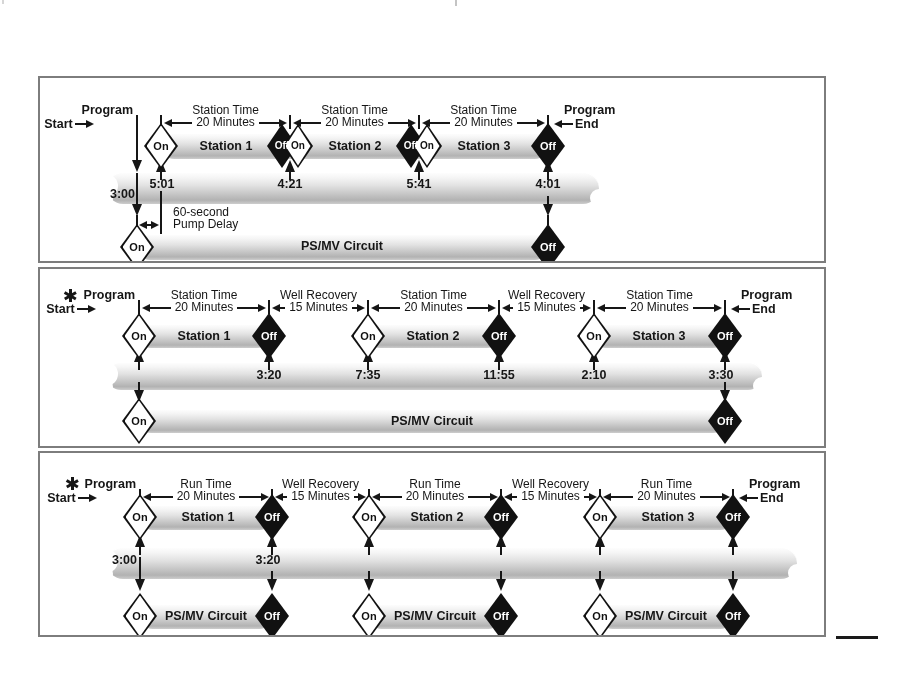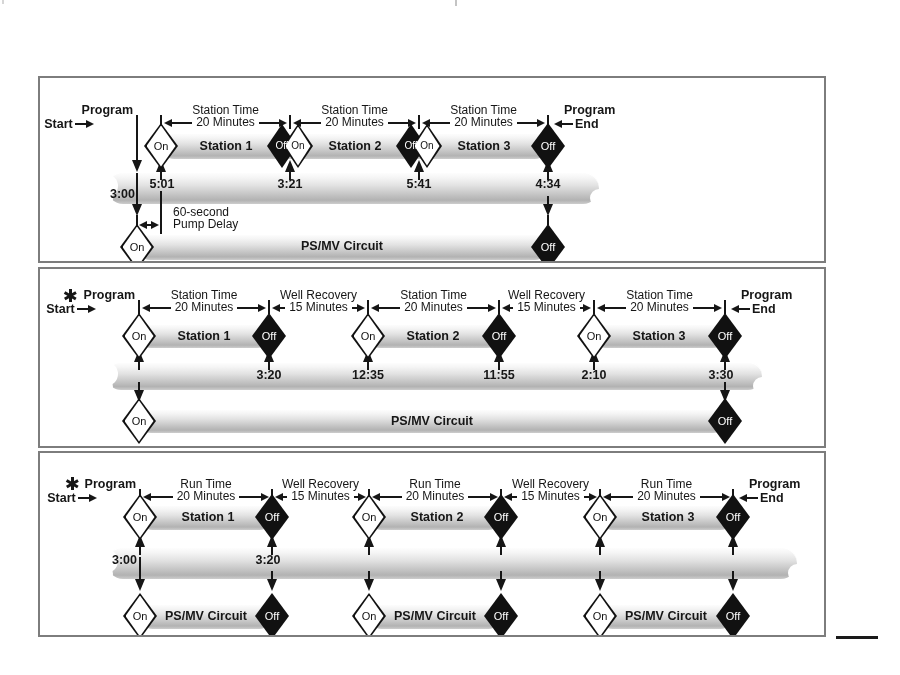--- a/index.html
+++ b/index.html
@@ -26,21 +26,21 @@
   .srow.right{justify-content:center}
   .sarrow{display:flex;align-items:center}
   .stail{width:11px;height:2px;background:#161616}
   .tri{position:absolute;width:0;height:0}
   .tri-up{border-left:5.5px solid transparent;border-right:5.5px solid transparent;border-bottom:12px solid #161616}
   .tri-down{border-left:5.5px solid transparent;border-right:5.5px solid transparent;border-top:12px solid #161616}
   .tri-l{width:0;height:0;border-top:4.5px solid transparent;border-bottom:4.5px solid transparent;border-right:8px solid #161616;flex:0 0 auto}
   .tri-r{width:0;height:0;border-top:4.5px solid transparent;border-bottom:4.5px solid transparent;border-left:8px solid #161616;flex:0 0 auto}
   .dwrap{position:absolute}
   .dsh{position:absolute;clip-path:polygon(50% 0,100% 50%,50% 100%,0 50%)}
-  .dlabel{position:absolute;top:0;text-align:center;font-weight:normal;white-space:nowrap}
+  .dlabel{position:absolute;top:0;text-align:center;font-weight:bold;white-space:nowrap}
   .ast{position:absolute;width:13px;height:13px}
   .astbar{position:absolute;left:5.2px;top:0;width:2.6px;height:13px;background:#161616;transform-origin:50% 50%}
 </style>
 </head>
 <body>
 
 <div class="page" id="page" style="background: rgb(255, 255, 255);">
     <div style="position: absolute; left: 455px; top: 0px; width: 2px; height: 6px; background: rgb(196, 196, 196);"></div>
     <div style="position: absolute; left: 2px; top: 0px; width: 2px; height: 4px; background: rgb(214, 214, 214);"></div>
     <div style="position: absolute; left: 836px; top: 636px; width: 42px; height: 3px; background: rgb(26, 26, 26);"></div>
@@ -124,23 +124,23 @@
         <div class="tri-l"></div>
         <div class="hline"></div>
         <div class="tri-r"></div>
       </div>
       <div class="btxt" style="left: 186px; top: 62px; transform: translateX(-50%);">Station 1</div>
       <div class="btxt" style="left: 315px; top: 62px; transform: translateX(-50%);">Station 2</div>
       <div class="btxt" style="left: 444px; top: 62px; transform: translateX(-50%);">Station 3</div>
       <div class="btxt" style="left: 302px; top: 162px; transform: translateX(-50%);">PS/MV Circuit</div>
       <div class="btxt" style="left: 95px; top: 110px; transform: translateX(-100%);">3:00</div>
       <div class="btxt" style="left: 122px; top: 100px; transform: translateX(-50%);">5:01</div>
-      <div class="btxt" style="left: 250px; top: 100px; transform: translateX(-50%);">3:21</div>
+      <div class="btxt" style="left: 250px; top: 100px; transform: translateX(-50%);">4:21</div>
       <div class="btxt" style="left: 379px; top: 100px; transform: translateX(-50%);">5:41</div>
-      <div class="btxt" style="left: 508px; top: 100px; transform: translateX(-50%);">4:34</div>
+      <div class="btxt" style="left: 508px; top: 100px; transform: translateX(-50%);">4:01</div>
       <div class="dwrap" style="left: 104px; top: 45px; width: 34px; height: 46px;">
         <div class="dsh" style="left: 0px; top: 0px; width: 34px; height: 46px; background: rgb(17, 17, 17);"></div>
         <div class="dsh" style="left: 2.5px; top: 2.5px; width: 29px; height: 41px; background: rgb(255, 255, 255);"></div>
         <div class="dlabel" style="left: 0px; width: 34px; line-height: 46px; font-size: 11px; color: rgb(17, 17, 17);">On</div>
       </div>
       <div class="dwrap" style="left: 227px; top: 46px; width: 46px; height: 44px;">
         <div class="dsh" style="left: 0px; top: 0px; width: 30px; height: 44px; background: rgb(17, 17, 17);"></div>
         <div class="dsh" style="left: 16px; top: 0px; width: 30px; height: 44px; background: rgb(17, 17, 17);"></div>
         <div class="dsh" style="left: 18.5px; top: 2.5px; width: 25px; height: 39px; background: rgb(255, 255, 255);"></div>
         <div class="dlabel" style="left: 0px; width: 30px; line-height: 44px; font-size: 10px; color: rgb(255, 255, 255);">Off</div>
@@ -261,21 +261,21 @@
             <div class="stail"></div>
           </div>
           <div class="tline">End</div>
         </div>
       </div>
       <div class="btxt" style="left: 164px; top: 61px; transform: translateX(-50%);">Station 1</div>
       <div class="btxt" style="left: 393px; top: 61px; transform: translateX(-50%);">Station 2</div>
       <div class="btxt" style="left: 619px; top: 61px; transform: translateX(-50%);">Station 3</div>
       <div class="btxt" style="left: 392px; top: 146px; transform: translateX(-50%);">PS/MV Circuit</div>
       <div class="btxt" style="left: 229px; top: 100px; transform: translateX(-50%);">3:20</div>
-      <div class="btxt" style="left: 328px; top: 100px; transform: translateX(-50%);">12:35</div>
+      <div class="btxt" style="left: 328px; top: 100px; transform: translateX(-50%);">7:35</div>
       <div class="btxt" style="left: 459px; top: 100px; transform: translateX(-50%);">11:55</div>
       <div class="btxt" style="left: 554px; top: 100px; transform: translateX(-50%);">2:10</div>
       <div class="btxt" style="left: 681px; top: 100px; transform: translateX(-50%);">3:30</div>
       <div class="dwrap" style="left: 82px; top: 44px; width: 34px; height: 46px;">
         <div class="dsh" style="left: 0px; top: 0px; width: 34px; height: 46px; background: rgb(17, 17, 17);"></div>
         <div class="dsh" style="left: 2.5px; top: 2.5px; width: 29px; height: 41px; background: rgb(255, 255, 255);"></div>
         <div class="dlabel" style="left: 0px; width: 34px; line-height: 46px; font-size: 11px; color: rgb(17, 17, 17);">On</div>
       </div>
       <div class="dwrap" style="left: 212px; top: 44px; width: 34px; height: 46px;">
         <div class="dsh" style="left: 0px; top: 0px; width: 34px; height: 46px; background: rgb(17, 17, 17);"></div>

